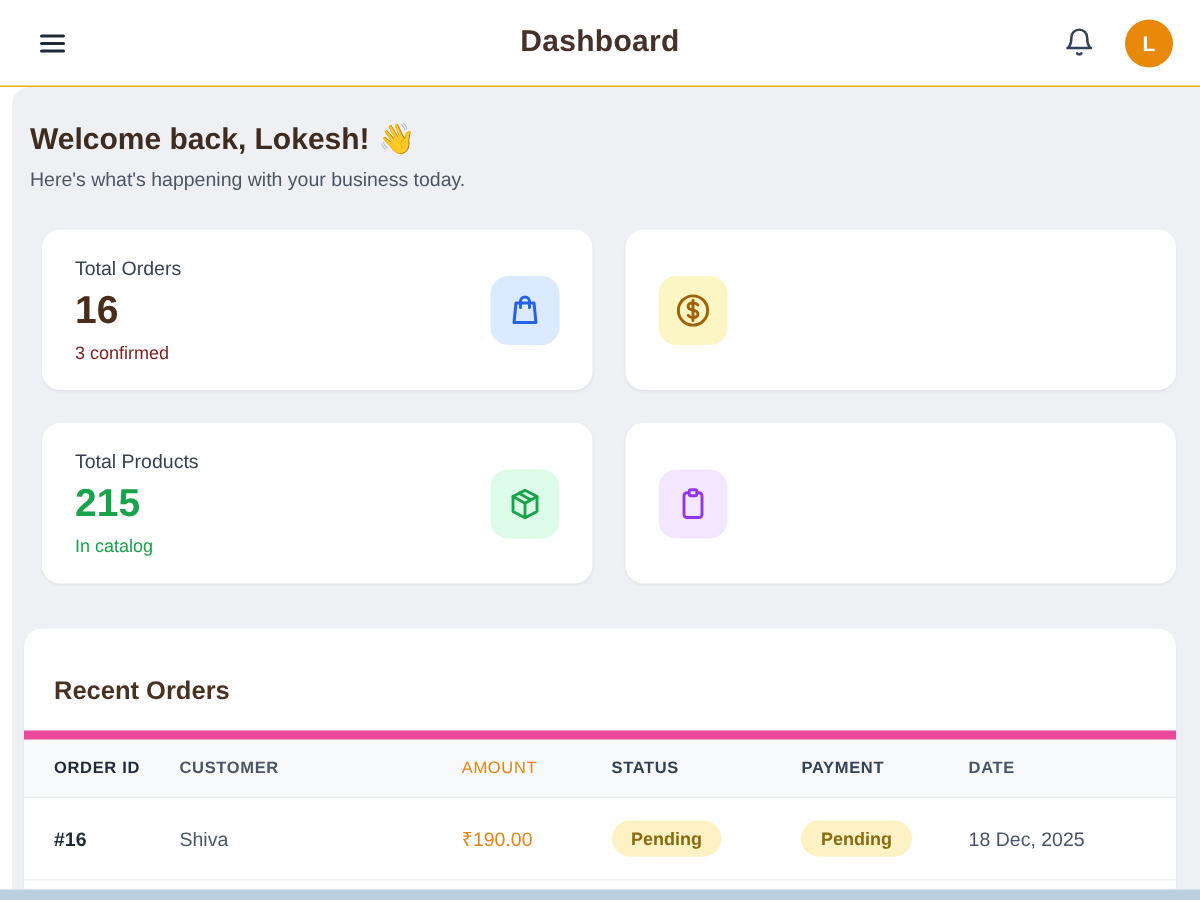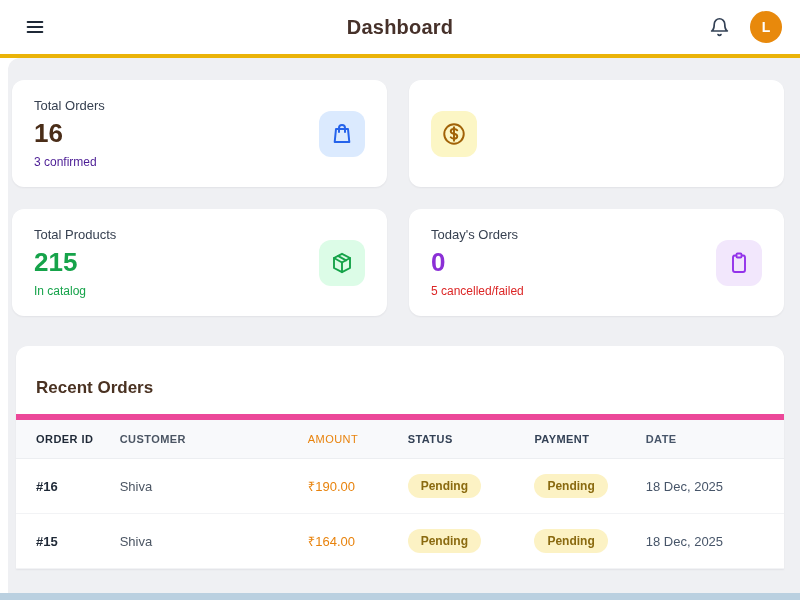--- a/index.html
+++ b/index.html
@@ -1,21 +1,21 @@
 <!DOCTYPE html>
 <html><head>
 <meta charset="utf-8">
 <style>
   * { margin:0; padding:0; box-sizing:border-box; }
   html,body { width:800px; height:600px; overflow:hidden; }
   body { font-family:"Liberation Sans", sans-serif; background:#ffffff; position:relative; }
 
   
   .topbar {
-    height:58px; background:#ffffff; border-bottom:4px solid #eab308;
+    height:58px; background:#ffffff; border-bottom:1px solid #eab308;
     display:flex; align-items:center; justify-content:space-between;
     padding:0 18px; position:relative;
   }
   .menu-btn { background:none; border:none; cursor:pointer; padding:6px; display:flex; }
   .page-title {
     position:absolute; left:50%; transform:translateX(-50%);
     font-size:20px; font-weight:bold; color:#46312a; letter-spacing:0.2px;
   }
   .topbar-right { display:flex; align-items:center; gap:16px; }
   .bell-btn { background:none; border:none; cursor:pointer; padding:4px; display:flex; }
@@ -31,35 +31,35 @@
     background:#eff0f3; border-top-left-radius:12px; overflow:hidden;
   }
   .bottom-strip { position:absolute; left:0; right:0; bottom:0; height:7px; background:#bad0e0; }
 
   
   .welcome { padding:22px 20px 4px 12px; }
   .welcome-title { font-size:20px; font-weight:bold; color:#3e2c20; }
   .welcome-sub { font-size:13px; color:#4b5563; margin-top:7px; }
 
   
-  .cards { display:grid; grid-template-columns:1fr 1fr; gap:22px; padding:22px 16px 0 4px; }
+  .cards { display:grid; grid-template-columns:1fr 1fr; gap:22px; padding:22px 16px 0 20px; }
   .card {
     background:#ffffff; border-radius:12px; padding:18px 22px;
     display:flex; align-items:center; justify-content:space-between;
     box-shadow:0 1px 2px rgba(16,24,40,0.06); min-height:100px;
   }
   .stat-label { font-size:13px; color:#374151; }
   .stat-value { font-size:26px; font-weight:bold; margin:5px 0 6px; }
   .stat-sub { font-size:12px; }
   .icon-tile {
     width:46px; height:46px; border-radius:12px; flex:0 0 46px;
     display:flex; align-items:center; justify-content:center;
   }
   .v-brown { color:#4a2d18; } .v-orange { color:#ea870e; } .v-green { color:#16a34a; } .v-purple { color:#8b2fd6; }
-  .s-blue { color:#4c1d95; } .s-green { color:#16a34a; } .s-red { color:#dc2626; }
+  .s-blue { color:#7f1d1d; } .s-green { color:#16a34a; } .s-red { color:#dc2626; }
   .t-blue { background:#dbeafe; } .t-yellow { background:#fcf6c5; } .t-green { background:#dcfce7; } .t-purple { background:#f2e7fc; }
 
   
   .orders-card {
     margin:30px 16px 0 8px; background:#ffffff;
     border-radius:12px 12px 0 0; box-shadow:0 1px 2px rgba(16,24,40,0.06);
     overflow:hidden;
   }
   .orders-title { font-size:17px; font-weight:bold; color:#4a3222; padding:32px 20px 16px; }
   table { width:100%; border-collapse:collapse; }
@@ -107,20 +107,24 @@
       </span>
     </button>
     <div class="avatar">
       <span>L</span>
     </div>
   </div>
 </header>
 
 <main class="content">
 
+  <section class="welcome">
+    <h2 class="welcome-title">Welcome back, Lokesh! 👋</h2>
+    <p class="welcome-sub">Here's what's happening with your business today.</p>
+  </section>
 
   <section class="cards">
 
     <div class="card">
       <div>
         <div class="stat-label">Total Orders</div>
         <div class="stat-value v-brown">16</div>
         <div class="stat-sub s-blue">3 confirmed</div>
       </div>
       <div class="icon-tile t-blue">
@@ -151,25 +155,20 @@
         <svg width="24" height="24" viewBox="0 0 24 24" fill="none" stroke="#16a34a" stroke-width="1.9" stroke-linejoin="round" stroke-linecap="round">
           <path d="M12 2.8 20 7v10l-8 4.2L4 17V7l8-4.2z"></path>
           <path d="M4 7l8 4.5L20 7"></path>
           <line x1="12" y1="11.5" x2="12" y2="21"></line>
           <path d="M8 4.9l8 4.5"></path>
         </svg>
       </div>
     </div>
 
     <div class="card">
-      <div>
-        <div class="stat-label">Today's Orders</div>
-        <div class="stat-value v-purple">0</div>
-        <div class="stat-sub s-red">5 cancelled/failed</div>
-      </div>
       <div class="icon-tile t-purple">
         <svg width="24" height="24" viewBox="0 0 24 24" fill="none" stroke="#9333ea" stroke-width="1.9" stroke-linejoin="round" stroke-linecap="round">
           <rect x="6" y="4.5" width="12" height="16.5" rx="2"></rect>
           <rect x="9.5" y="2.5" width="5" height="4" rx="1" fill="#f2e7fc"></rect>
         </svg>
       </div>
     </div>
 
   </section>
 

